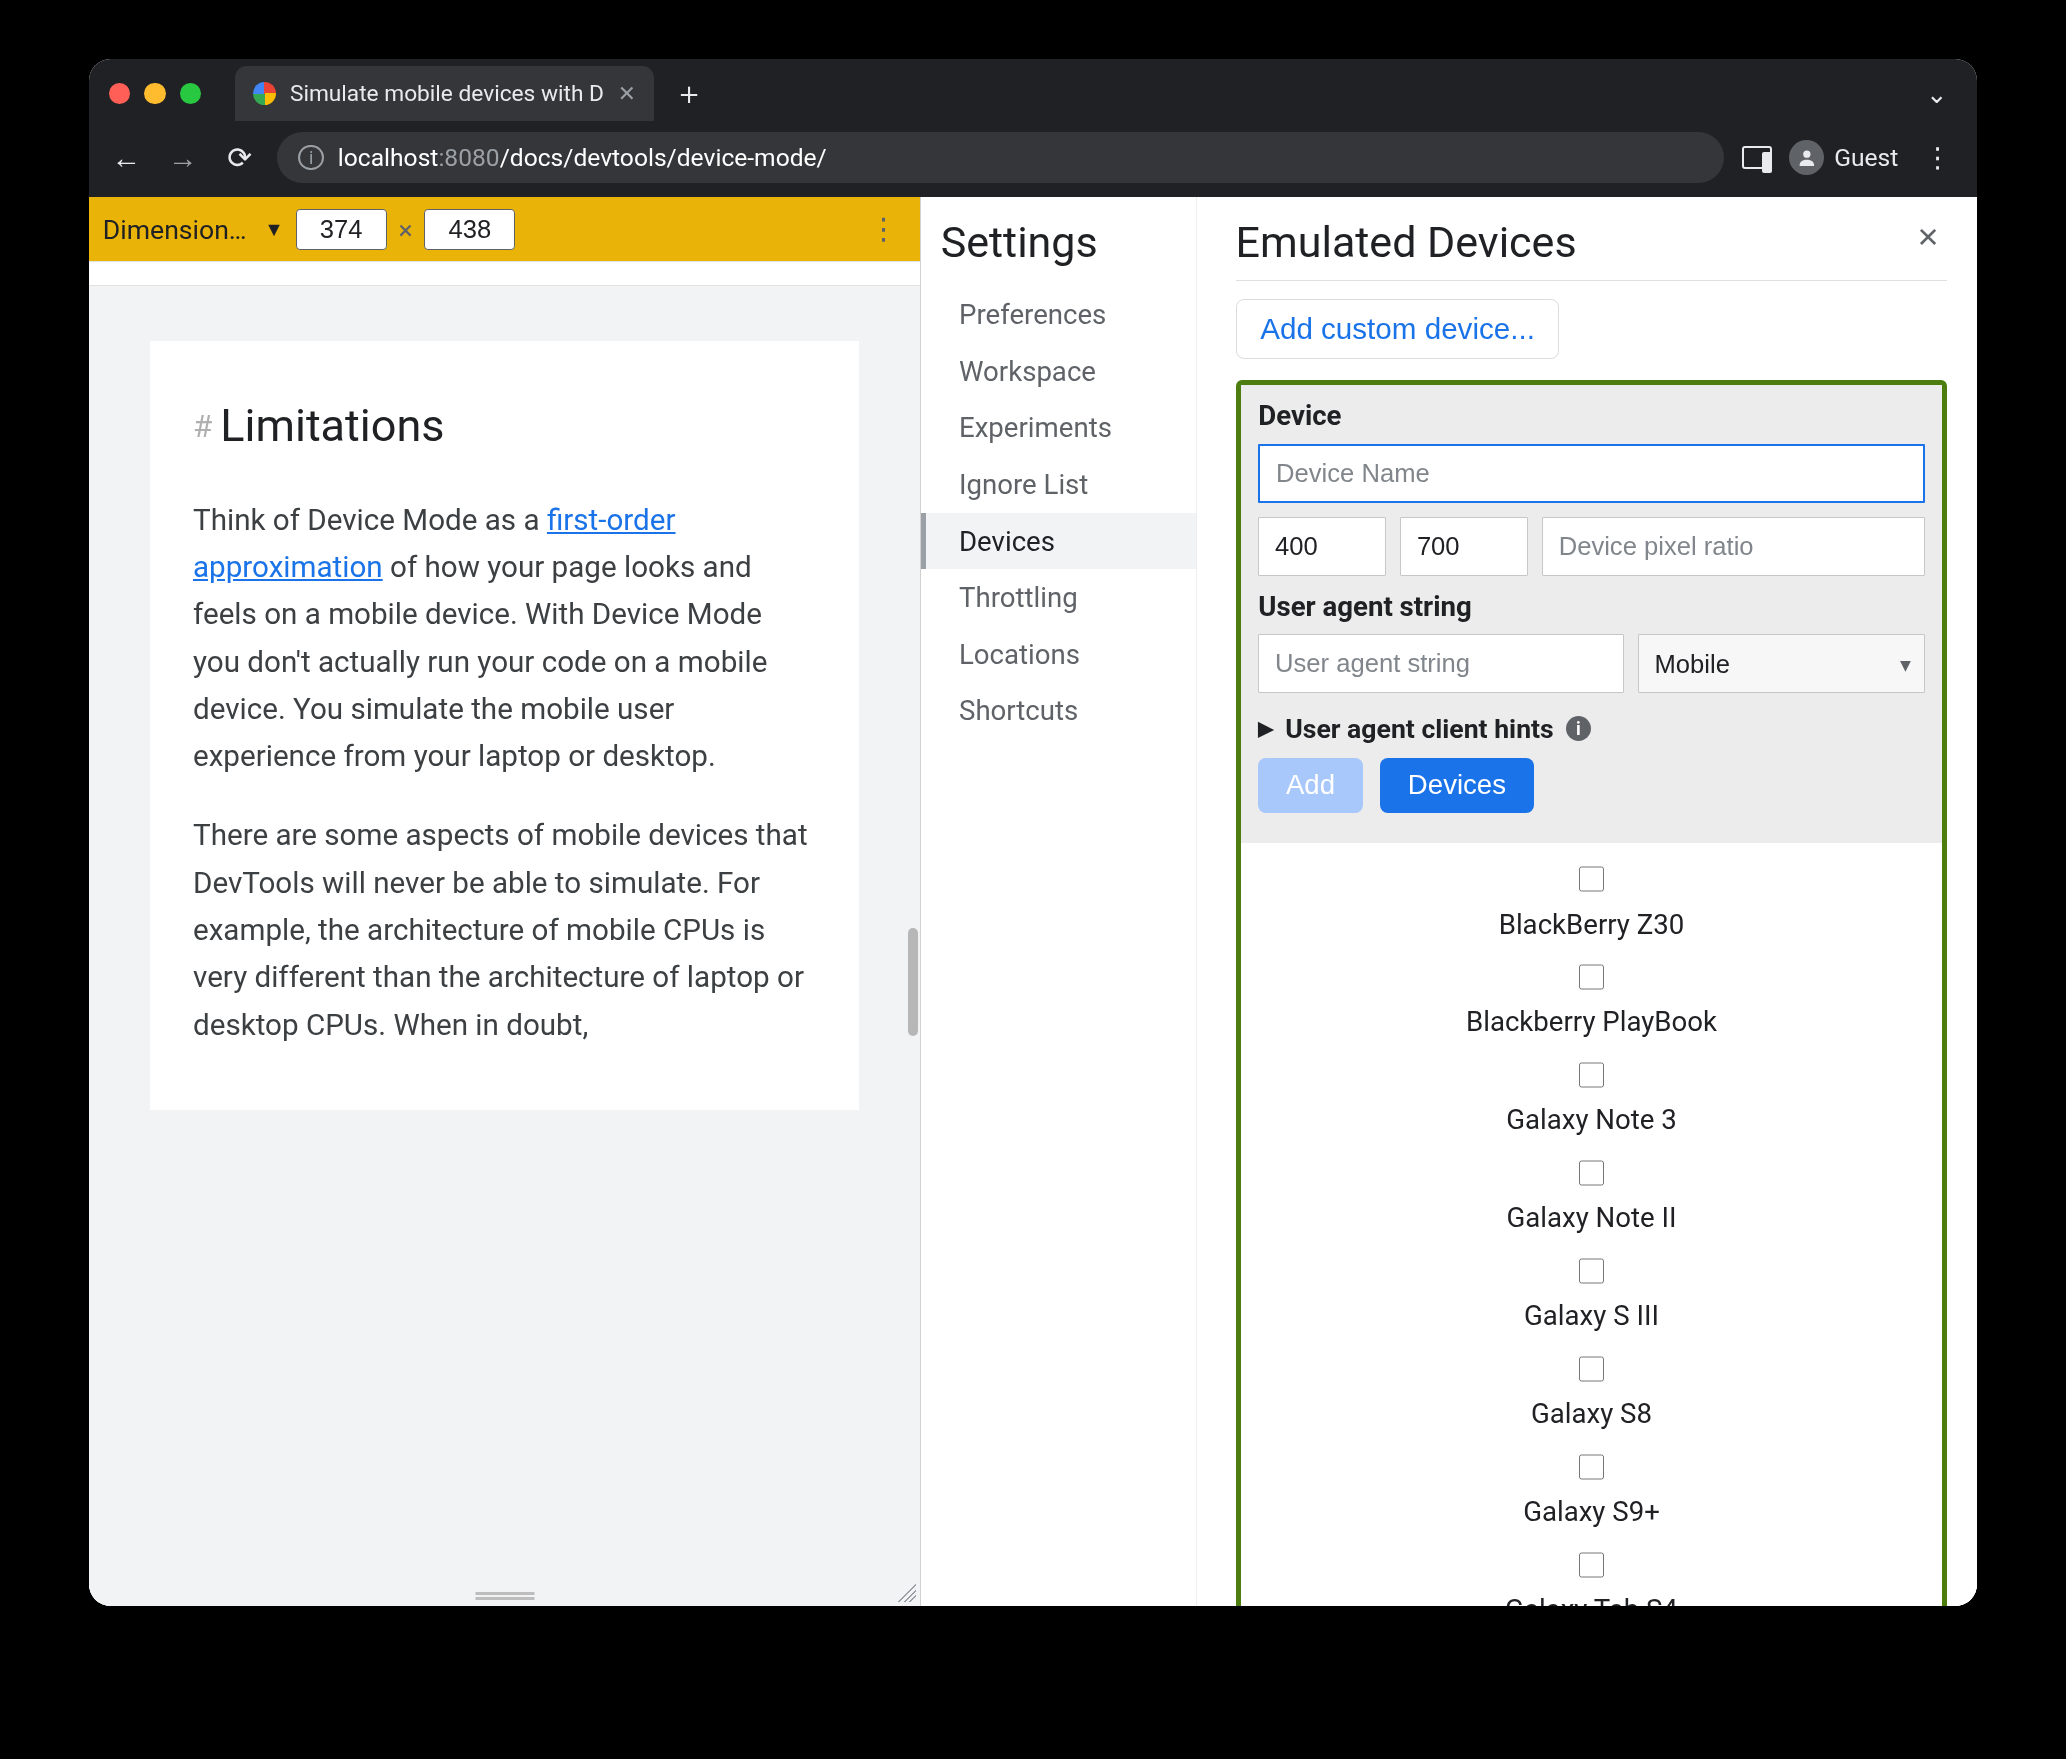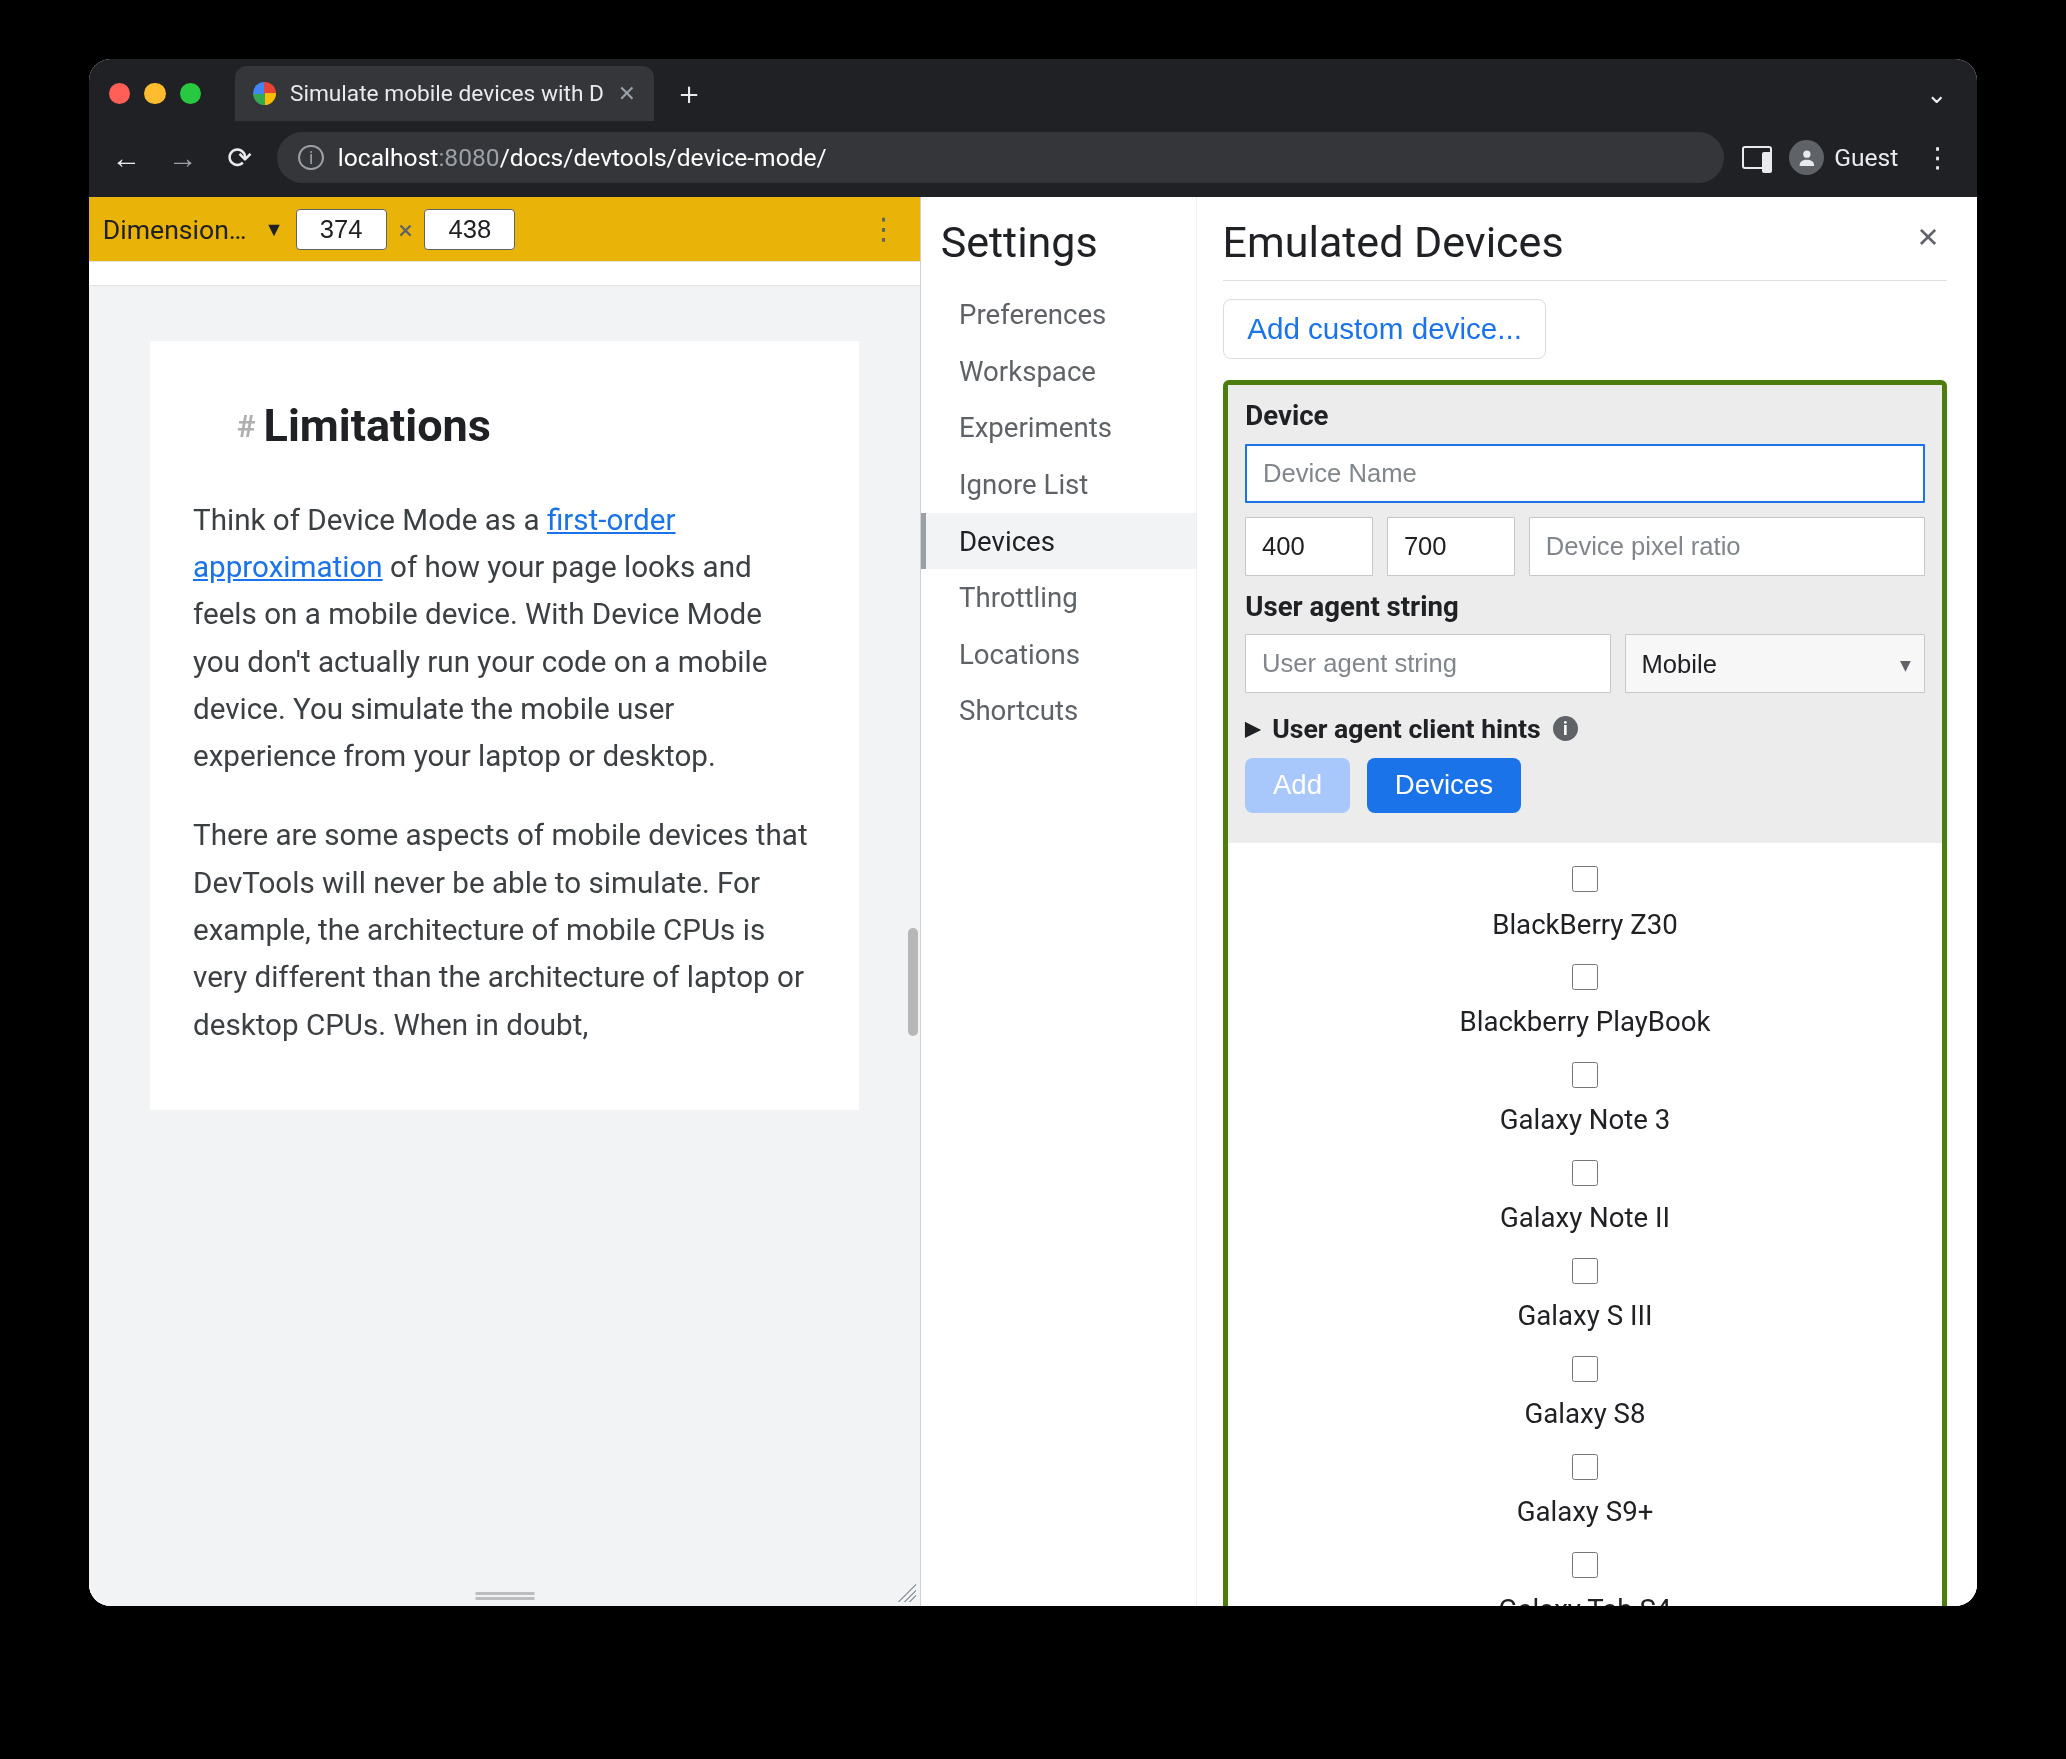--- a/index.html
+++ b/index.html
@@ -170,24 +170,23 @@
     width: 709px;
     background:#fff;
     padding: 49px 43px 29.6px 43px;
     font-size:29.6px;
     color:#3c4043;
     line-height:1.6;
     position:relative;
   }
   .simulated-page h2 {
     font-size:45px;
-    font-weight:700;
+    font-weight:400;
     color:#202124;
     margin-bottom:35px;
-    margin-left:44px;
   }
   .simulated-page h2 .hash { color:#b0b0b0; font-size:31.5px; margin-right:7.9px; vertical-align:3.9px;}
   .simulated-page p { margin-bottom:31.5px; }
   .simulated-page a { color:#1a73e8; text-decoration:underline; }
 
   .side-scroll-track {
     position:absolute; right:0; top:89px; bottom:15.8px; width:13.8px;
     display:flex; align-items:center;
   }
   .side-scroll-thumb {
@@ -202,20 +201,21 @@
     position:absolute; left:50%; transform:translateX(-50%); bottom:5.9px;
     width:59px; height:7.9px; border-top:3px solid #bdbdbd; border-bottom:3px solid #bdbdbd;
   }
 
   
   .right-pane {
     flex:1;
     display:flex;
     background:#fff;
     position:relative;
+    gap:13px;
   }
   .settings-nav {
     width:276px;
     padding: 19.7px 0 0 19.7px;
     border-right:1px solid #eee;
   }
   .settings-nav h1 {
     font-size:43px; font-weight:400; color:#202124; margin-bottom:19.7px;
   }
   .settings-nav .nav-item {

